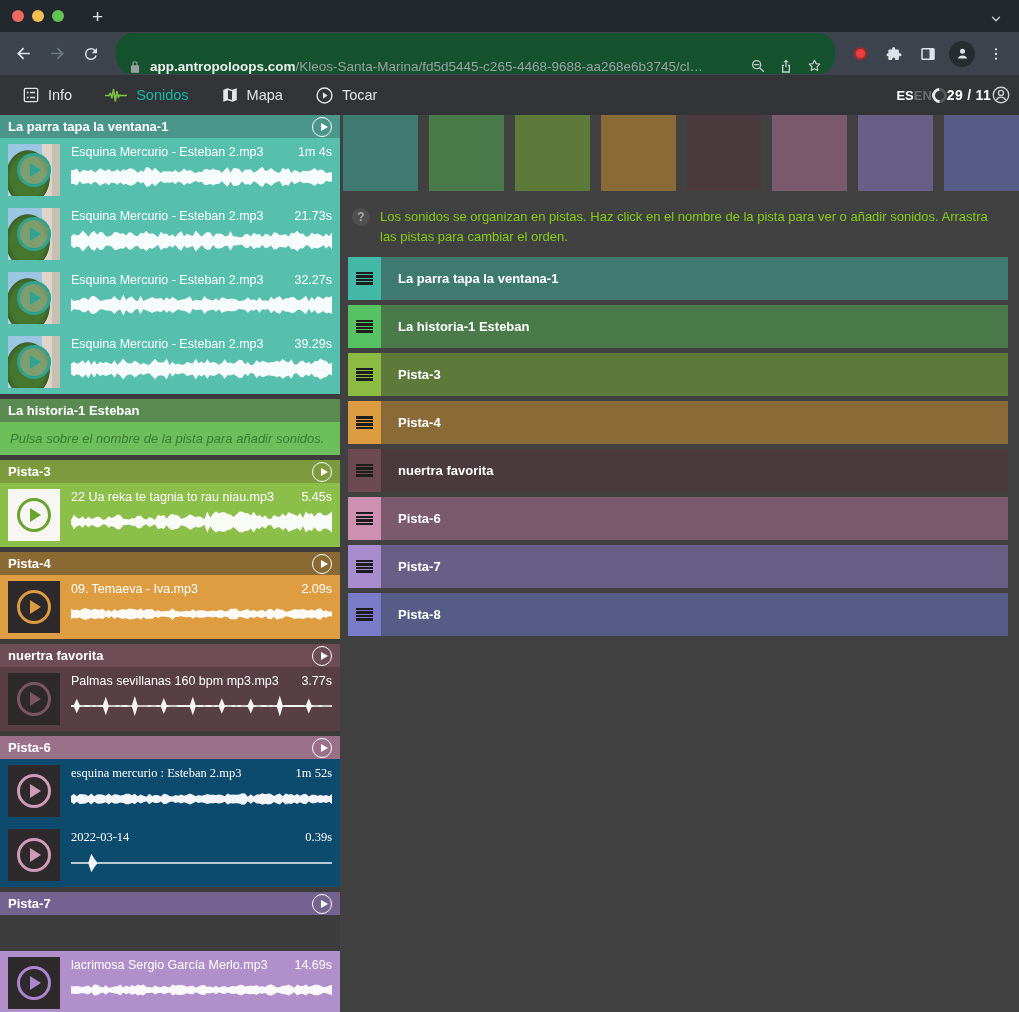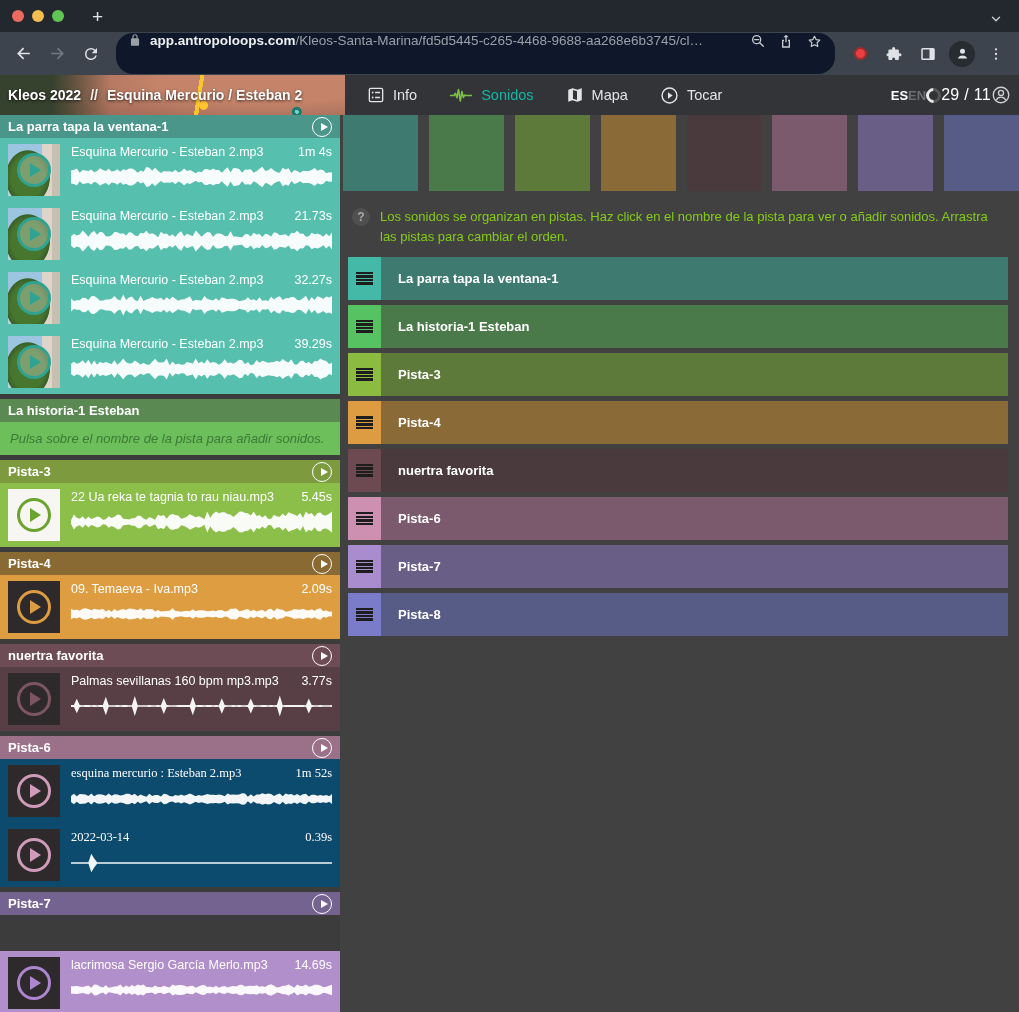--- a/index.html
+++ b/index.html
@@ -15,21 +15,21 @@
     display:flex;align-items:center;gap:8px;padding:0 10px;color:#e8eaed;font-size:12.5px}
   .favicon{width:15px;height:15px;border-radius:50%;flex:none;
     background:conic-gradient(from 210deg,#e8452c 0 130deg,#a92c1c 130deg 215deg,#f07b27 215deg 360deg)}
   .tab-title{flex:1;white-space:nowrap;overflow:hidden}
   .tab-close{color:#dfe3e8;font-size:14px;line-height:1;padding:2px}
   .newtab{color:#dfe3e8;font-size:19px;font-weight:300;margin:0 0 4px 14px}
   .tab-chevron{position:absolute;right:16px;bottom:6px;color:#c7ccd1}
 
   .toolbar{height:43px;background:#3d444d;display:flex;align-items:center;padding:0 8px;gap:4px}
   .tb-btn{width:30px;height:30px;display:flex;align-items:center;justify-content:center;flex:none}
-  .omnibox{flex:1;height:41px;background:#0f172a;border-radius:17px;display:flex;align-items:flex-start;
+  .omnibox{flex:1;height:41px;background:#14532d;border-radius:17px;display:flex;align-items:flex-end;
     padding:0 12px;margin:0 6px;min-width:0}
   .url{flex:1;font-size:13.5px;white-space:nowrap;overflow:hidden;margin-left:8px}
   .url .host{color:#eceef0;font-weight:600}
   .url .path{color:#9aa0a6}
   .omni-ic{display:flex;align-items:center;margin-left:12px;flex:none}
   .rec-dot{width:13px;height:13px;border-radius:50%;background:#e84040;border:2.5px solid #a62a2a}
   .avatar-bg{width:26px;height:26px;border-radius:50%;background:#272c31;display:flex;align-items:center;justify-content:center}
 
   
   .appnav{height:40px;background:#323438;display:flex;align-items:center;color:#e4e4e4}
@@ -43,21 +43,21 @@
       radial-gradient(90% 140% at 78% 18%,#c5846a 0 35%,#b0745f 60%,#8f5e4e 100%)}
   .crumb .sep{opacity:.9}
   .navitems{display:flex;align-items:center;gap:32px;padding-left:22px}
   .navitem{display:flex;align-items:center;gap:8px;font-size:14.5px;color:#e4e4e4}
   .navitem.active{color:#14b8a6}
   .nav-right{margin-left:auto;display:flex;align-items:center;padding-right:8px}
   .lang{font-size:13px;font-weight:700}
   .lang.es{color:#fff}.lang.en{color:#6d6d6d}
   .spinner{width:15px;height:15px;border-radius:50%;border:3px solid #575757;
     border-left-color:#e9e9e9;border-top-color:#e9e9e9;transform:rotate(-45deg)}
-  .counter{font-size:16px;font-weight:400;color:#fff;letter-spacing:.3px}
+  .counter{font-size:14px;font-weight:700;color:#fff;letter-spacing:.3px}
 
   
   .content{display:flex;height:966px}
   .sidebar{width:340px;flex:none;background:#3c3c3c;overflow:hidden}
   .main{flex:1;background:#414141;overflow:hidden}
 
   
   .sec{margin-bottom:5px}
   .sec-head{height:23px;display:flex;align-items:center;padding:0 8px;gap:8px}
   .sec-name{flex:1;color:#fff;font-size:13px;font-weight:700;white-space:nowrap;overflow:hidden}
@@ -182,25 +182,20 @@
   <span class="tb-btn">
     <svg width="16" height="16" viewBox="0 0 24 24" fill="#dfe3e8">
         <circle cx="12" cy="5" r="1.7"></circle>
         <circle cx="12" cy="12" r="1.7"></circle>
         <circle cx="12" cy="19" r="1.7"></circle>
       </svg>
   </span>
 </div>
 
 <div class="appnav">
-  <div class="crumb">
-    <span>Kleos 2022</span>
-    <span class="sep">//</span>
-    <span>Esquina Mercurio / Esteban 2</span>
-  </div>
   <div class="navitems">
     <span class="navitem">
       <svg width="18" height="18" viewBox="0 0 20 20">
           <rect x="2.6" y="2.6" width="14.8" height="14.8" rx="1.6" fill="none" stroke="#e4e4e4" stroke-width="1.5"></rect>
           <circle cx="6.3" cy="7.2" r="1" fill="#e4e4e4"></circle>
           <circle cx="6.3" cy="12.8" r="1" fill="#e4e4e4"></circle>
           <path d="M9 7.2h5.5M9 12.8h5.5" stroke="#e4e4e4" stroke-width="1.5"></path>
         </svg>
       <span>Info</span>
     </span>

